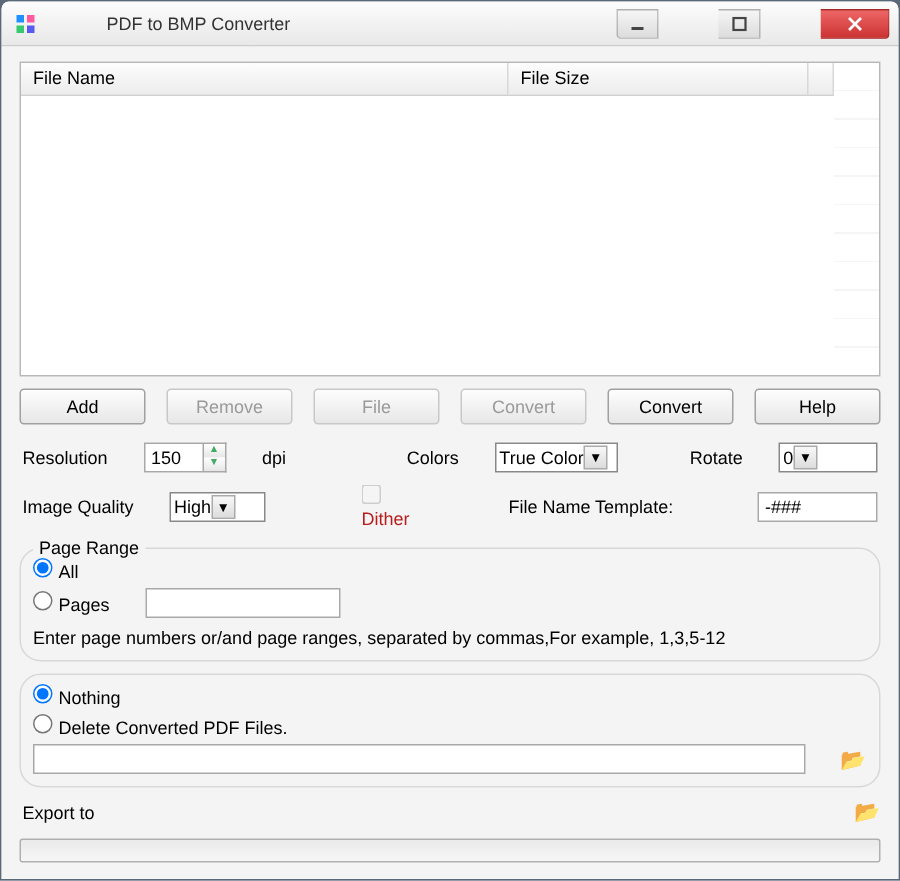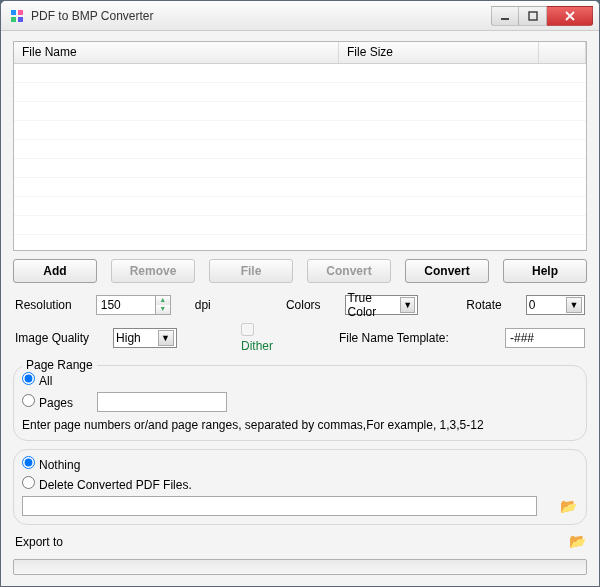--- a/index.html
+++ b/index.html
@@ -1,51 +1,51 @@
 <!DOCTYPE html>
 <html><head>
 <meta charset="utf-8">
 <style>
 * { box-sizing: border-box; margin: 0; padding: 0; font-family: "Segoe UI", Tahoma, sans-serif; font-size: 12px; }
 html, body { width: 600px; height: 587px; overflow: hidden; }
 body { background: #5a6878; }
 
 .window { width: 600px; height: 587px; background: #fff; border: 1px solid #5a6878; border-radius: 6px 6px 0 0; overflow: hidden; display: flex; flex-direction: column; }
 
-.titlebar { height: 30px; background: linear-gradient(#fdfdfd, #e8e8e8); display: flex; align-items: center; padding-left: 8px; border-bottom: 1px solid #ccc; }
+.titlebar { height: 30px; background: linear-gradient(#fdfdfd, #e8e8e8); display: flex; align-items: center; padding-left: 8px; border-bottom: 1px solid #ccc; gap: 40px; }
 .titlebar .app-icon { width: 16px; height: 16px; margin-right: 6px; }
 .titlebar .title { flex: 1; color: #333; }
 .titlebar .wbtn { height: 20px; display: flex; align-items: center; justify-content: center; border: 1px solid rgba(0,0,0,0.2); }
 .titlebar .minbtn, .titlebar .maxbtn { width: 28px; background: linear-gradient(#f5f5f5,#dcdcdc); }
 .titlebar .minbtn { border-radius: 0 0 0 3px; margin-left: 4px; }
 .titlebar .maxbtn { border-left: none; }
 .titlebar .closebtn { width: 46px; background: linear-gradient(#e66, #c33); border-left: none; border-radius: 0 0 3px 0; color: #fff; margin-right: 6px; }
 
 .client { flex: 1; padding: 10px 12px 6px 12px; background: #f4f4f4; display: flex; flex-direction: column; gap: 8px; }
 
-.filelist { border: 1px solid #b8b8b8; background: #fff; height: 210px; display: flex; flex-direction: column; }
+.filelist { border: 1px solid #b8b8b8; background: #fff; height: 210px; display: flex; flex-direction: row; }
 .filelist .hdr { display: flex; background: linear-gradient(#fdfdfd,#ececec); border-bottom: 1px solid #d0d0d0; height: 22px; }
 .filelist .hcell { padding: 3px 8px; border-right: 1px solid #d8d8d8; }
 .filelist .hcell.fname { flex: 0 0 325px; }
 .filelist .hcell.fsize { flex: 0 0 200px; }
 .filelist .rows { flex: 1; background: repeating-linear-gradient(#fff 0 18px, #f5f5f5 18px 19px); }
 
 .btnrow { display: flex; gap: 14px; justify-content: space-between; }
-.btn { flex: 1; height: 24px; background: linear-gradient(#fdfdfd,#e7e7e7); border: 1px solid #a0a0a0; border-radius: 3px; cursor: pointer; font-weight: bold; }
+.btn { flex: 1; height: 24px; background: linear-gradient(#fdfdfd,#e7e7e7); border: 1px solid #a0a0a0; border-radius: 3px; cursor: pointer; }
 .btn:disabled, .btn.disabled { color: #9a9a9a; border-color: #c8c8c8; }
 
 .settings { display: flex; flex-direction: column; gap: 8px; padding: 4px 2px; }
 .srow { display: flex; align-items: center; gap: 24px; }
 .srow .lbl { white-space: nowrap; }
 .spin { display: flex; align-items: center; }
-.spin input { width: 60px; height: 20px; border: 1px solid #a8a8a8; padding: 0 4px; }
+.spin input { width: 40px; height: 20px; border: 1px solid #a8a8a8; padding: 0 4px; }
 .spin .arrows { display: flex; flex-direction: column; border: 1px solid #a8a8a8; border-left: none; }
 .spin .arrows span { width: 14px; height: 9px; background: linear-gradient(#fff,#e6e6e6); font-size: 7px; line-height: 7px; text-align: center; color: #4a6; }
 select, .combo { height: 20px; border: 1px solid #888; background: #fff; padding: 0 2px; }
-.combo { display: flex; align-items: center; justify-content: space-between; }
+.combo { display: flex; align-items: center; }
 .combo .arrow { width: 16px; height: 16px; background: linear-gradient(#f8f8f8,#dcdcdc); border: 1px solid #aaa; text-align: center; font-size: 9px; line-height: 14px; }
 input[type=text].txt { height: 20px; border: 1px solid #a8a8a8; padding: 0 4px; background: #fff; }
 input[type=checkbox], input[type=radio] { margin-right: 4px; }
 
 .group { border: 1px solid #d8d8d8; border-radius: 14px; padding: 6px 8px 8px 8px; position: relative; }
 .group .legend { position: absolute; top: -8px; left: 8px; background: #f4f4f4; padding: 0 4px; }
 
 .explabel { padding: 2px 0 0 2px; }
 .progress { height: 16px; border: 1px solid #b0b0b0; border-radius: 2px; background: linear-gradient(#eaeaea,#f6f6f6); margin-top: 2px; }
 
@@ -127,21 +127,21 @@
           <span class="arrow">▼</span>
         </div>
       </div>
       <div class="srow">
         <span class="lbl">Image Quality</span>
         <div class="combo" style="width:90px">
           <span>High</span>
           <span class="arrow">▼</span>
         </div>
         <span style="width:24px"></span>
-        <label><input type="checkbox" disabled="" style=""><span style="color:#15803d">Dither</span></label>
+        <label><input type="checkbox" disabled="" style=""><span style="color:#b91c1c">Dither</span></label>
         <span style="width:24px"></span>
         <span class="lbl">File Name Template:</span>
         <span style="width:12px"></span>
         <input type="text" class="txt" style="width: 80px;" value="-###">
       </div>
     </div>
 
     <div class="group">
       <span class="legend">Page Range</span>
       <div class="srow">

